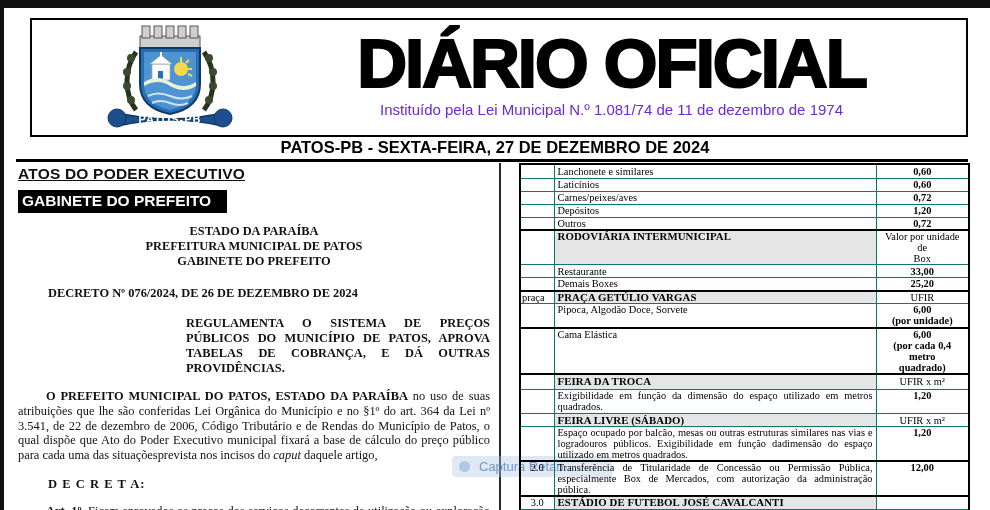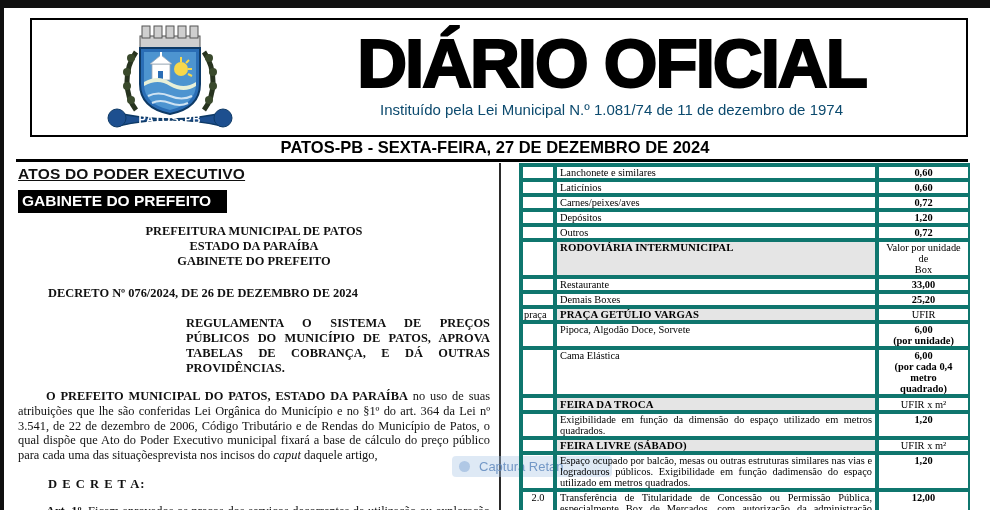--- a/index.html
+++ b/index.html
@@ -16,21 +16,21 @@
     border:2px solid #000;background:#fff;
   }
   .crest{position:absolute;left:52px;top:4px;width:172px;height:108px;}
   .title-wrap{margin-left:225px;height:100%;text-align:center;padding-top:8px;box-sizing:border-box;}
   .paper-title{
     font-family:"Liberation Sans",sans-serif;font-weight:bold;
     font-size:69px;line-height:72px;letter-spacing:-2px;color:#000;
     -webkit-text-stroke:2.2px #000;white-space:nowrap;
   }
   .paper-subtitle{
-    font-family:"Liberation Sans",sans-serif;font-size:15px;color:#0c4a6e;margin-top:1px;
+    font-family:"Liberation Sans",sans-serif;font-size:15px;color:#6d28d9;margin-top:1px;
   }
 
   
   .date-bar{
     position:absolute;left:0;top:138px;width:990px;text-align:center;
     font-family:"Liberation Sans",sans-serif;font-weight:bold;font-size:16.5px;color:#000;
   }
   .date-rule{position:absolute;left:16px;top:159px;width:952px;height:2.5px;background:#000;}
   .col-rule{position:absolute;left:499px;top:163px;width:2px;height:347px;background:#2a2a2a;}
 
@@ -67,21 +67,21 @@
     background:rgba(120,160,210,.45);
   }
 
   
   .table-wrap{position:absolute;left:519px;top:163px;width:451px;height:347px;overflow:hidden;z-index:2;}
   table.price{
     border-collapse:collapse;table-layout:fixed;width:449px;
     font-family:"Liberation Serif",serif;font-size:10.4px;color:#000;
   }
   table.price{border:2px solid #000;}
-  .price td{border:4px solid #0f766e;padding:0 3px;vertical-align:middle;overflow:hidden;}
+  .price td{border:1px solid #0f766e;padding:0 3px;vertical-align:middle;overflow:hidden;}
   .price col.c-num{width:34px;} .price col.c-desc{width:322px;} .price col.c-val{width:93px;}
   .price td.num{text-align:center;padding:0 1px;}
   .price td.num.lft{text-align:left;}
   .price td.desc{text-align:left;line-height:11px;}
   .price td.val{text-align:center;line-height:11px;white-space:pre-line;}
   .price td.vb{font-weight:bold;}
   .price td.sec{background:#e5e5e5;font-weight:bold;font-size:10.8px;letter-spacing:.1px;}
   .price tr.thick td{border-top:2px solid #000;}
   .price td.vtop{vertical-align:top;}
   .price td.just{text-align:justify;}
@@ -162,22 +162,22 @@
 
 <div class="date-bar">PATOS-PB - SEXTA-FEIRA, 27 DE DEZEMBRO DE 2024</div>
 <div class="date-rule"></div>
 <div class="col-rule"></div>
 
 <div class="left-col">
   <div class="atos">ATOS DO PODER EXECUTIVO</div>
   <div><span class="gabinete">GABINETE DO PREFEITO</span></div>
 
   <div class="org-block">
+    <div>ESTADO DA PARAÍBA</div>
     <div>PREFEITURA MUNICIPAL DE PATOS</div>
-    <div>ESTADO DA PARAÍBA</div>
     <div>GABINETE DO PREFEITO</div>
   </div>
 
   <div class="decree-title">DECRETO Nº 076/2024, DE 26 DE DEZEMBRO DE 2024</div>
 
   <div class="summary">REGULAMENTA O SISTEMA DE PREÇOS PÚBLICOS DO MUNICÍPIO DE PATOS, APROVA TABELAS DE COBRANÇA, E DÁ OUTRAS PROVIDÊNCIAS.</div>
 
   <p class="para"><span class="b">O PREFEITO MUNICIPAL DO PATOS, ESTADO DA PARAÍBA</span><span> no uso de suas atribuições que lhe são conferidas Lei Orgânica do Município e no §1º do art. 364 da Lei nº 3.541, de 22 de dezembro de 2006, Código Tributário e de Rendas do Município de Patos, o qual dispõe que Ato do Poder Executivo municipal fixará a base de cálculo do preço público para cada uma das situaçõesprevista nos incisos do </span><span class="i">caput</span><span> daquele artigo,</span></p>
 
   <div class="decreta">D E C R E T A:</div>

